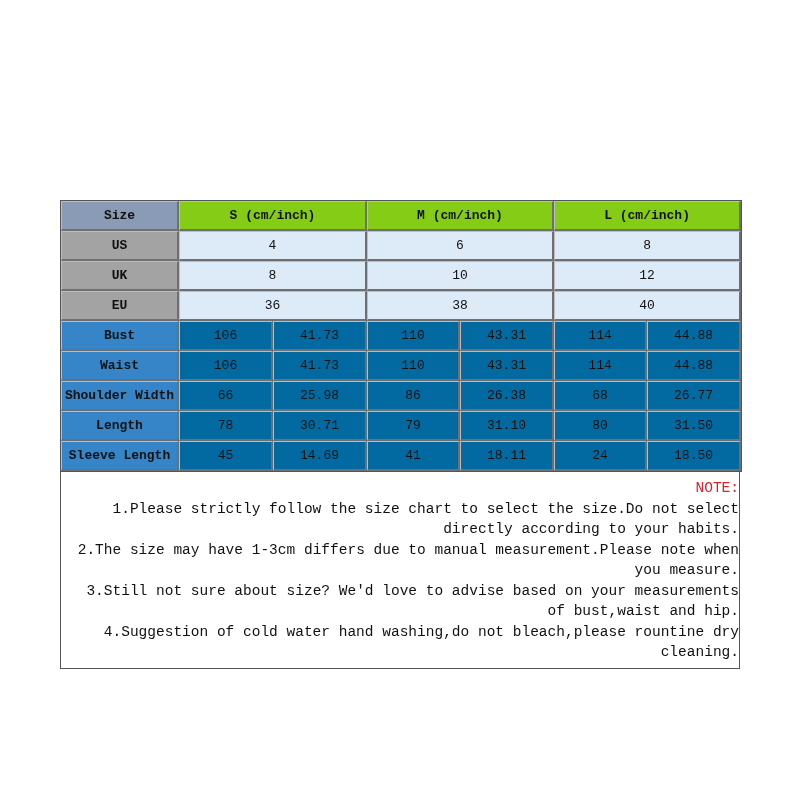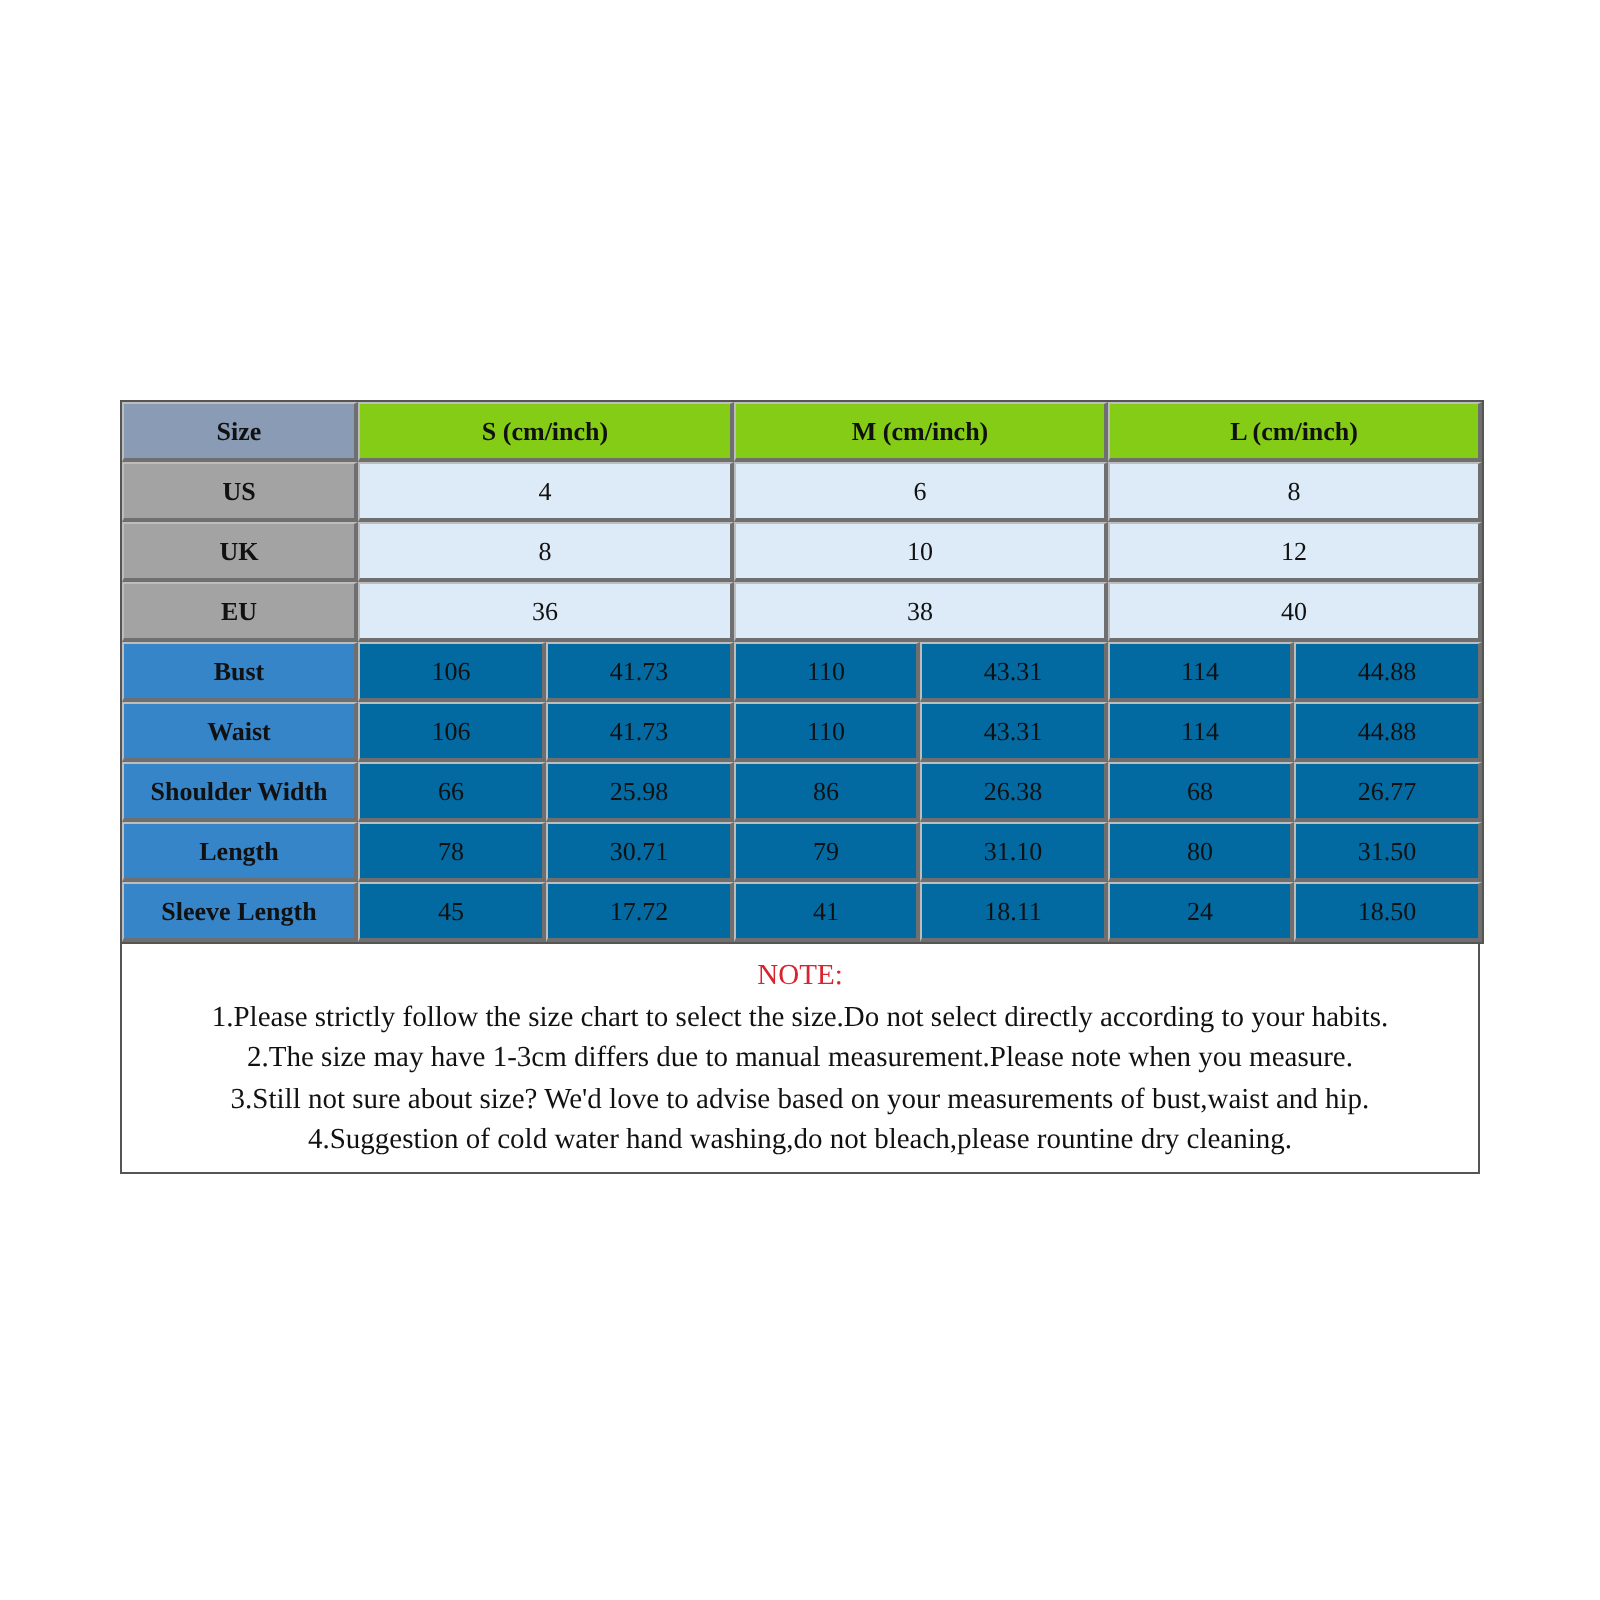--- a/index.html
+++ b/index.html
@@ -1,27 +1,27 @@
 <!DOCTYPE html>
 <html><head>
   <meta charset="utf-8">
   <style>
     html, body { margin: 0; padding: 0; background: #ffffff; }
     body { width: 800px; height: 800px; position: relative; font-family: "Liberation Serif", serif; color: #111; }
-    .wrap { position: absolute; left: 60px; top: 200px; width: 680px; }
+    .wrap { position: absolute; left: 60px; top: 200px; width: 680px; font-family: Liberation Mono, monospace; }
     table.size { border-collapse: separate; border-spacing: 0; width: 680px; table-layout: fixed; border: 1px solid #555; }
     table.size td { height: 30px; padding: 0; text-align: center; vertical-align: middle; font-size: 13px;
       border-right: 2px solid #6f6f6f; border-bottom: 2px solid #6f6f6f; border-left: 1px solid #bdbdbd; border-top: 1px solid #bdbdbd; box-sizing: border-box; }
     td.corner { background: #8a9bb5; font-weight: bold; }
     td.hdr { background: #84cc16; font-weight: bold; }
     td.rowhead-light { background: #a3a3a3; font-weight: bold; }
     td.light { background: #dcebf7; }
     td.rowhead-blue { background: #3585c8; font-weight: bold; }
     td.cell { background: #0369a1; }
-    .note { width: 680px; box-sizing: border-box; border: 1px solid #555; border-top: none; text-align: center; padding: 6px 0 5px 0; font-size: 14.5px; line-height: 20.5px; }
+    .note { width: 680px; box-sizing: border-box; border: 1px solid #555; border-top: none; text-align: right; padding: 6px 0 5px 0; font-size: 14.5px; line-height: 20.5px; }
     .note .title { color: #d9232e; }
   </style>
 </head>
 <body>
 
 <div class="wrap">
   <table class="size">
     <colgroup>
       <col style="width:118px">
         <col style="width:94px">
@@ -88,21 +88,21 @@
       <td class="cell">78</td>
       <td class="cell">30.71</td>
       <td class="cell">79</td>
       <td class="cell">31.10</td>
       <td class="cell">80</td>
       <td class="cell">31.50</td>
     </tr>
     <tr>
       <td class="rowhead-blue">Sleeve Length</td>
       <td class="cell">45</td>
-      <td class="cell">17.72</td>
+      <td class="cell">14.69</td>
       <td class="cell">41</td>
       <td class="cell">18.11</td>
       <td class="cell">24</td>
       <td class="cell">18.50</td>
     </tr>
   </tbody>
     </table>
 
   <div class="note">
     <div class="title">NOTE:</div>

